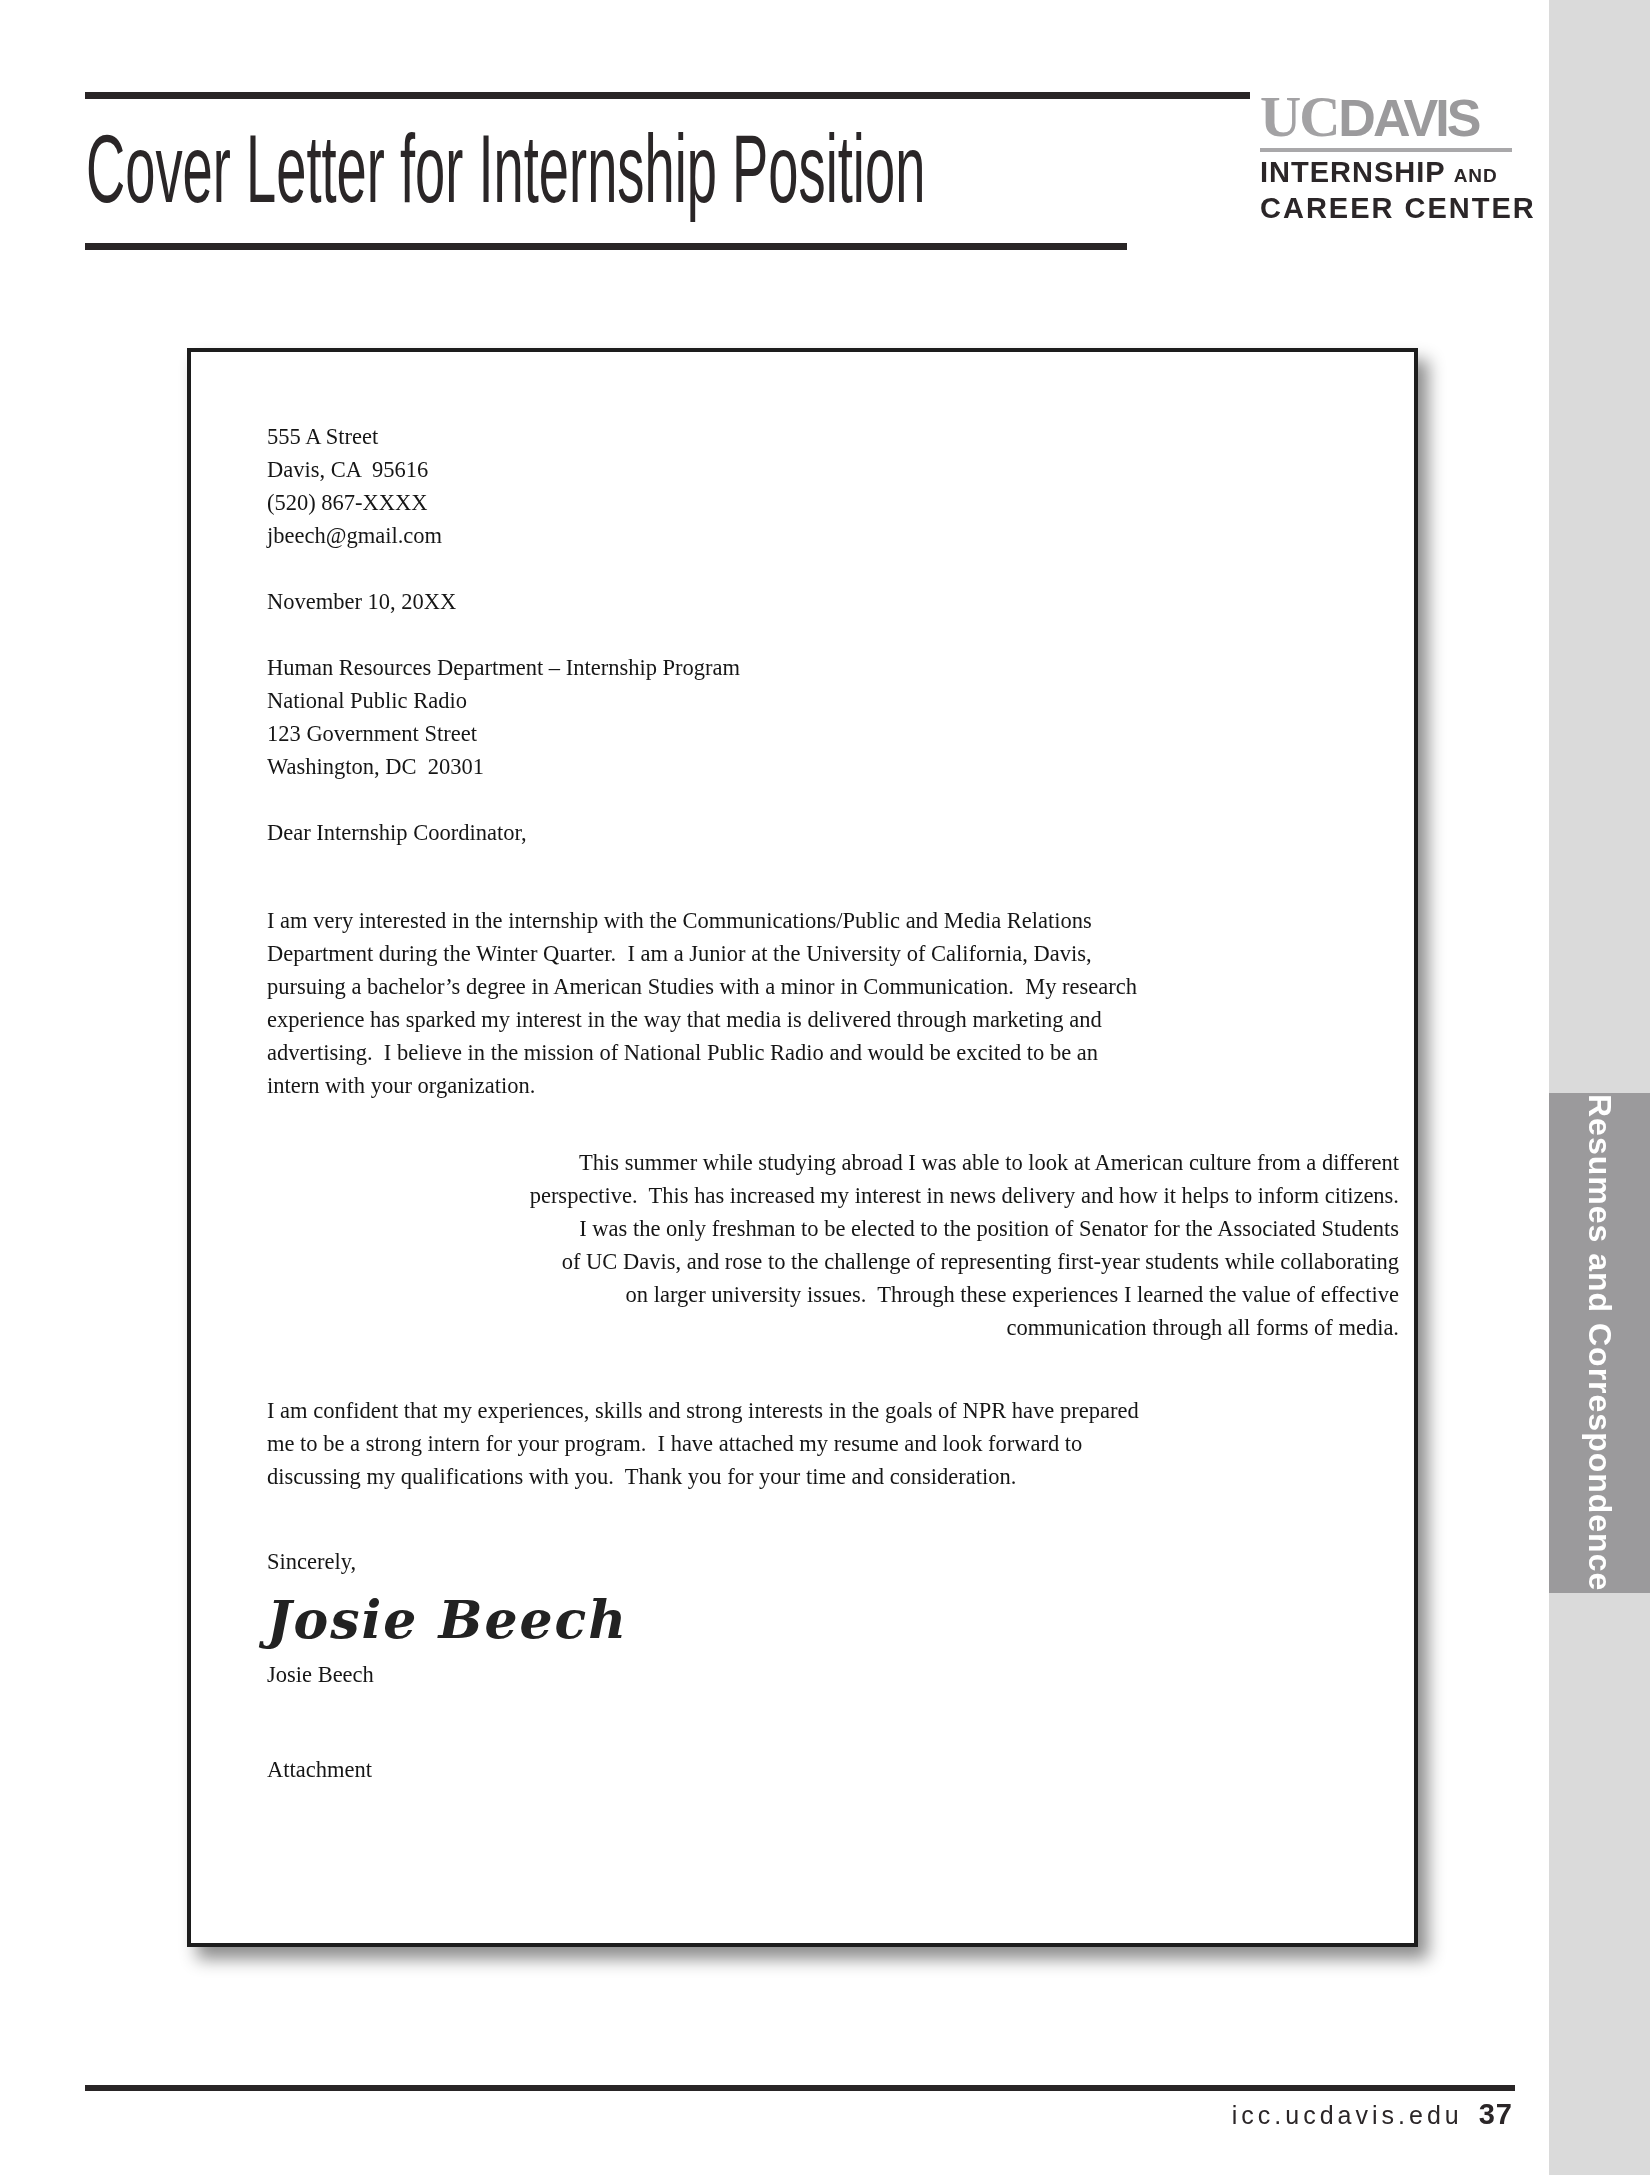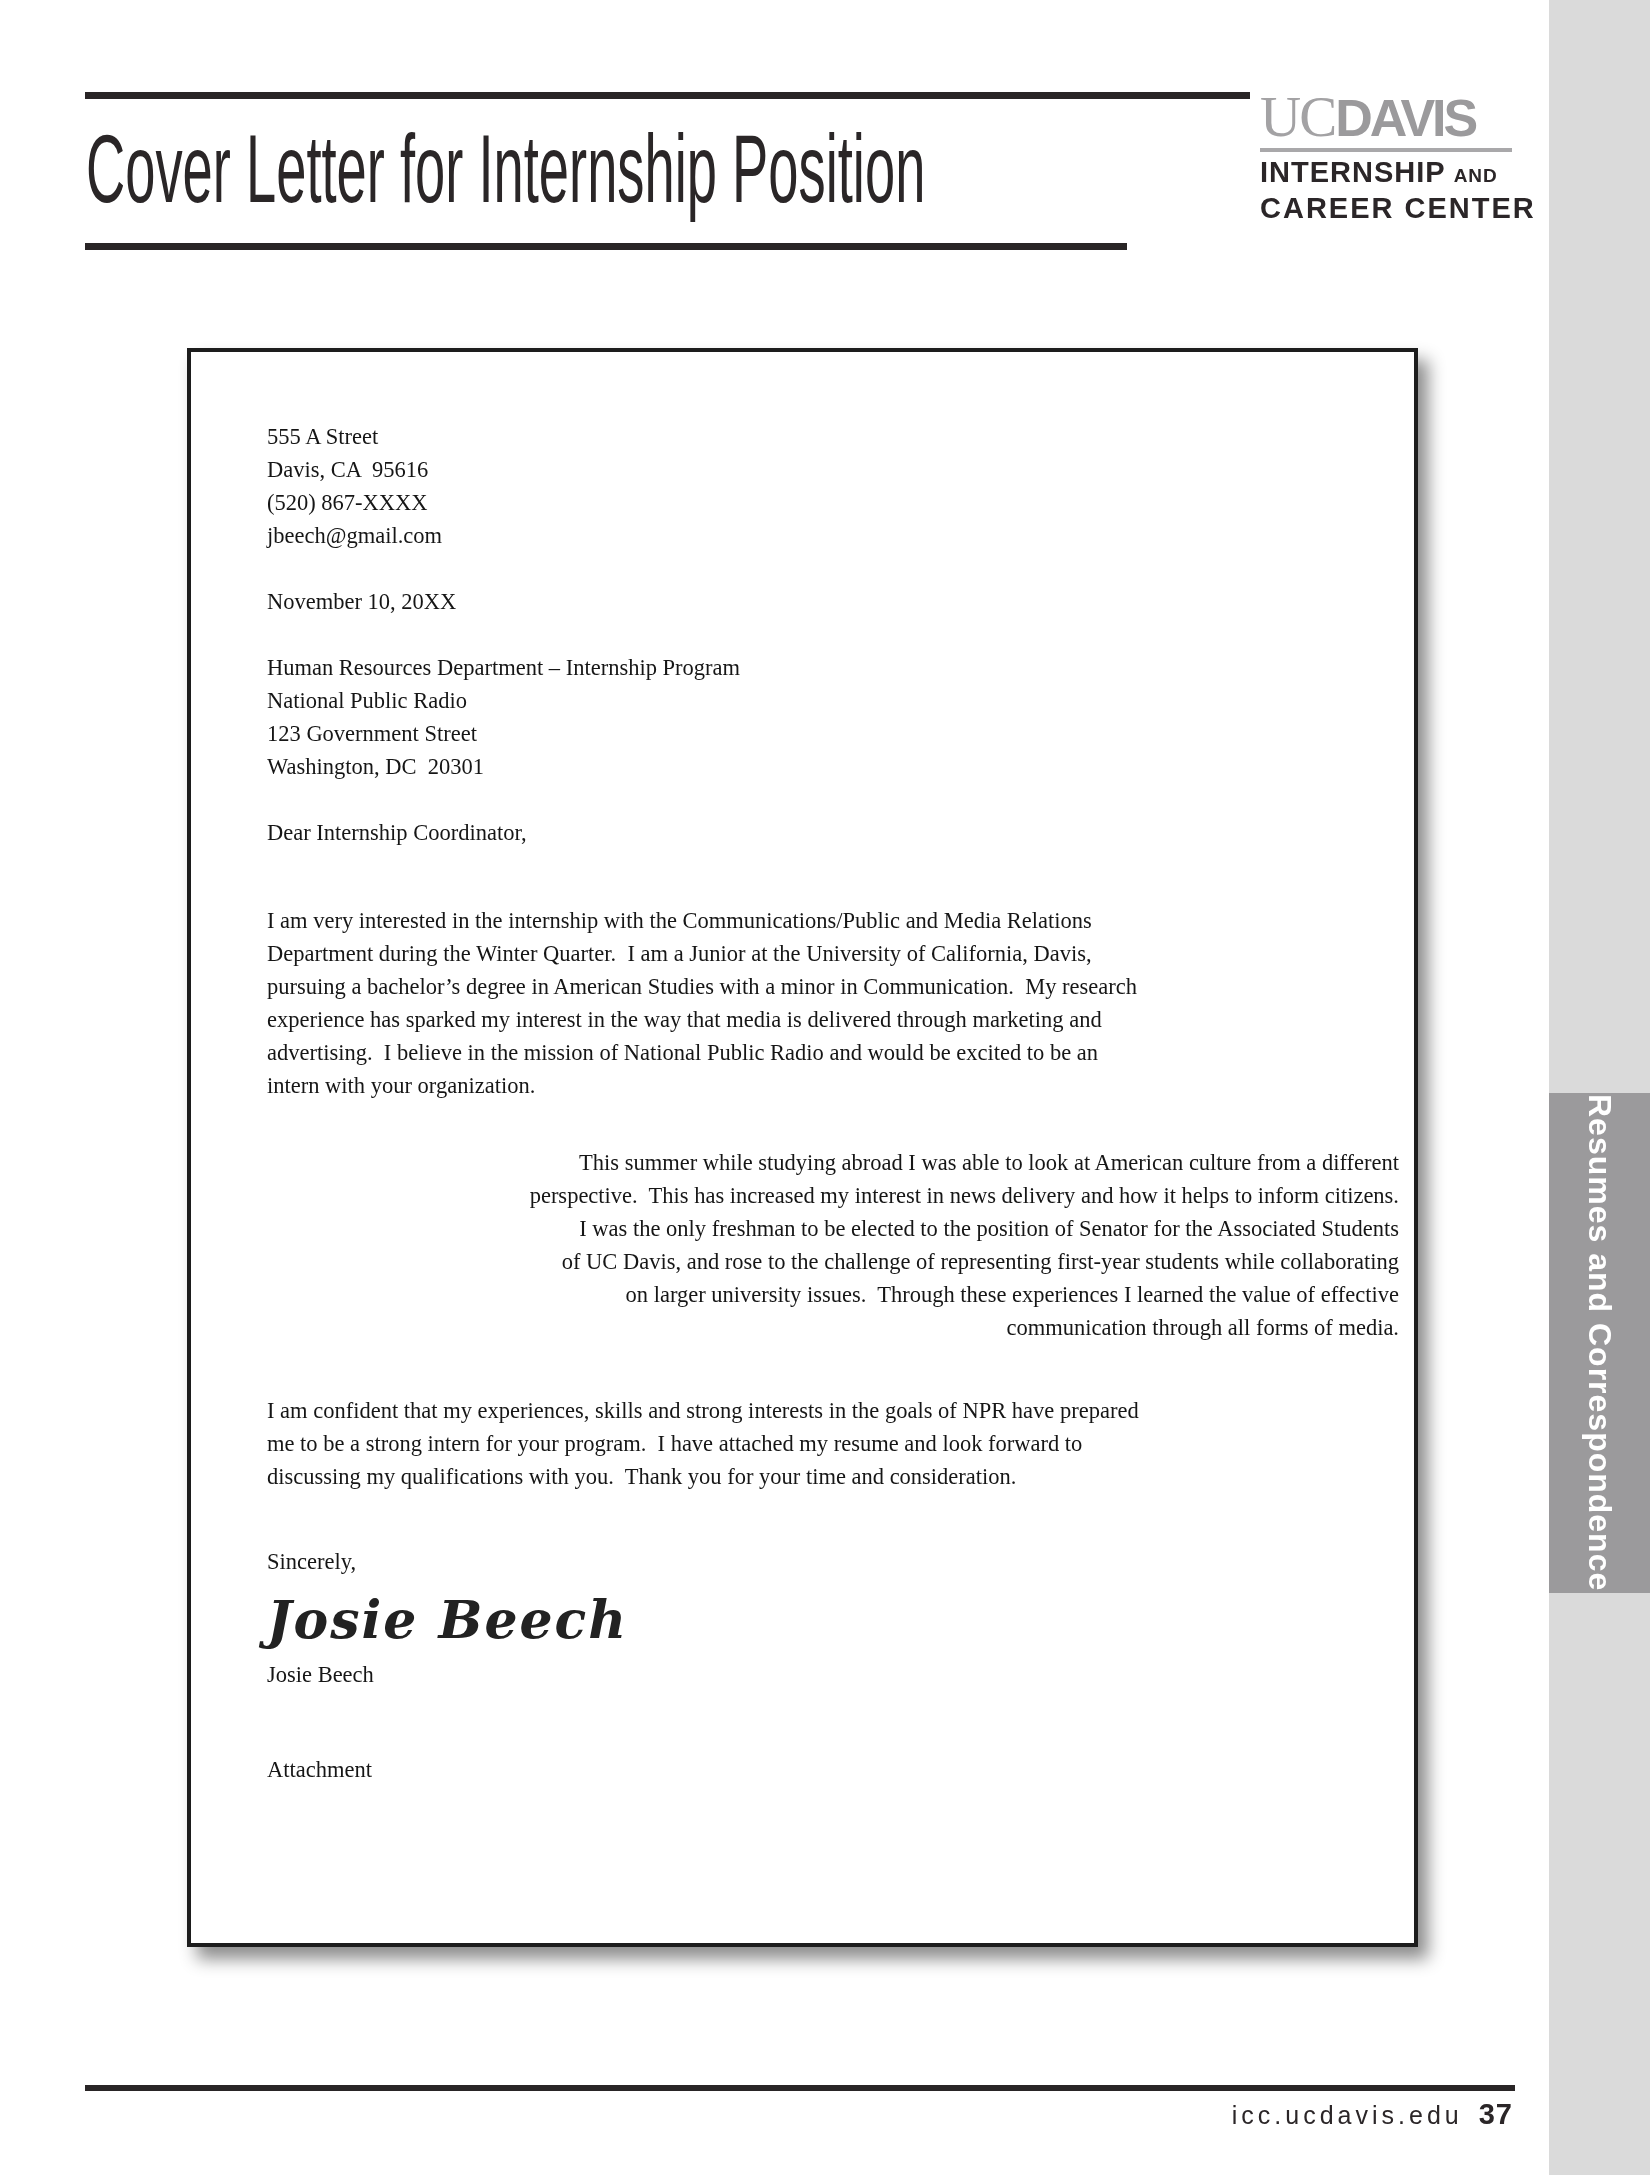--- a/index.html
+++ b/index.html
@@ -59,21 +59,21 @@
   
   .logo {
     position: absolute; left: 1260px; top: 88px;
     width: 262px;
     font-family: "Liberation Sans", sans-serif;
     color: #2b2628;
   }
   .logo-word { line-height: 1; white-space: nowrap; }
   .logo-word .uc {
     font-family: "Liberation Serif", serif;
-    font-weight: 400; font-size: 57px; color: #a3a2a4;
+    font-weight: 700; font-size: 57px; color: #a3a2a4;
     letter-spacing: -2px;
   }
   .logo-word .davis {
     font-family: "Liberation Sans", sans-serif;
     font-weight: 900; font-size: 52px; color: #9b9a9c;
     letter-spacing: -3px;
     text-align: right;
   }
   .logo-rule { margin-top: 3px; width: 252px; height: 4px; background: #a9a8aa; }
   .logo-line1 { margin-top: 6px; font-weight: 900; font-size: 29px; line-height: 1; letter-spacing: 1px; white-space: nowrap; }

